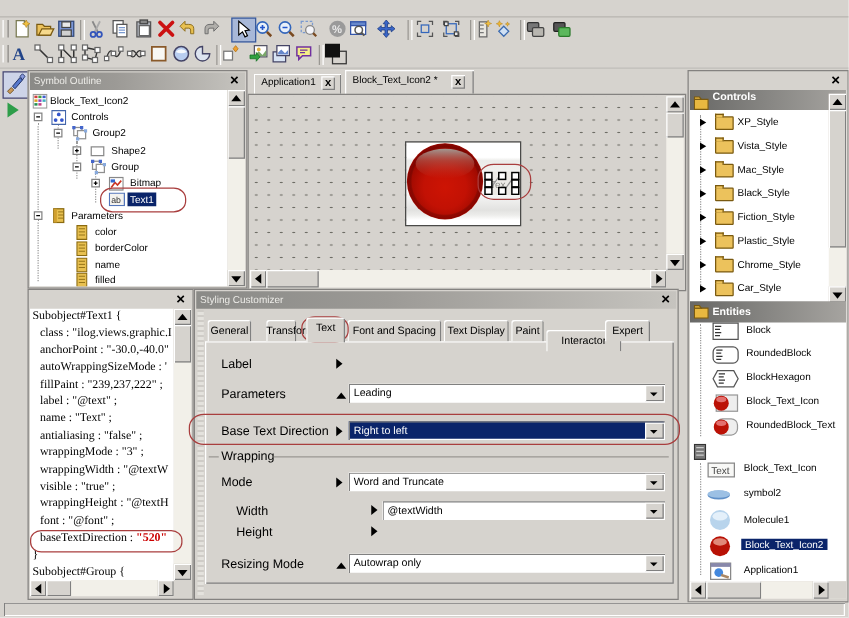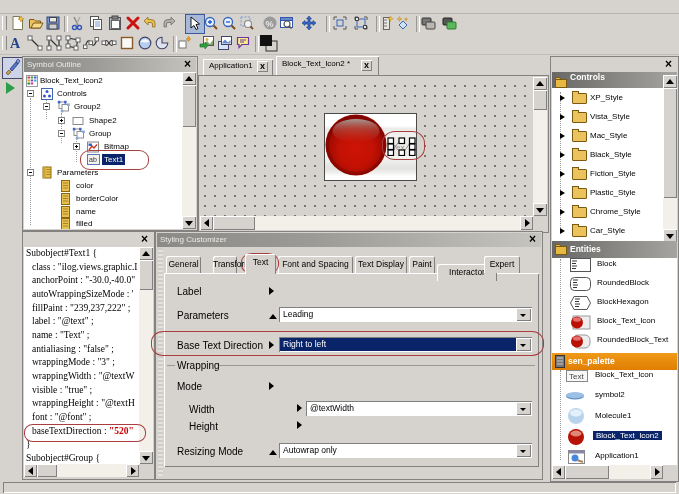--- a/index.html
+++ b/index.html
@@ -559,23 +559,20 @@
             <rect x="7" y="2" width="17" height="13" fill="#eee" stroke="#999"></rect>
             <circle cx="11" cy="8.5" r="6" fill="#bb1105"></circle>
             <ellipse cx="11" cy="5.5" rx="4" ry="2.2" fill="#e88" opacity="0.8"></ellipse>
           </svg><span style="position:absolute;left:31px;top:2px">Block_Text_Icon</span></div>
     <div class="palrow" style="left:14px;top:261px"><svg width="26" height="17" viewBox="0 0 26 17">
             <rect x="7" y="2" width="17" height="13" rx="5" fill="#eee" stroke="#999"></rect>
             <circle cx="11" cy="8.5" r="6" fill="#bb1105"></circle>
             <ellipse cx="11" cy="5.5" rx="4" ry="2.2" fill="#e88" opacity="0.8"></ellipse>
           </svg><span style="position:absolute;left:31px;top:2px">RoundedBlock_Text</span></div>
 
-    <div class="phead" style="top:281px;background:linear-gradient(180deg,#f09a1a,#e07e00);color:#fff">
-          <span style="position:absolute;left:16px;top:0">sen_palette</span>
-        </div>
     <svg class="abs" style="left:3px;top:283px" width="10" height="13" viewBox="0 0 10 13">
           <rect x="0.5" y="0.5" width="9" height="12" fill="#777" stroke="#333"></rect>
           <line x1="2" y1="3" x2="8" y2="3" stroke="#ccc"></line>
           <line x1="2" y1="6" x2="8" y2="6" stroke="#ccc"></line>
           <line x1="2" y1="9" x2="8" y2="9" stroke="#ccc"></line>
         </svg>
     <div class="abs" style="left:8px;top:298px;width:1px;height:90px;border-left:1px dotted #9a9a9a"></div>
 
     <div class="palrow" style="left:12px;top:297px"><svg width="26" height="14" viewBox="0 0 26 14">
             <rect x="2.5" y="1.5" width="21" height="11" fill="#f8f8f6" stroke="#888"></rect>
@@ -685,20 +682,24 @@
     <div class="combo" style="left:115px;top:89px;width:253px;background:#0a246a">
           <span class="cv" style="color:#fff">Right to left</span>
           <span class="cb"></span>
         </div>
 
     <div class="abs" style="left:3px;top:117px;width:8px;height:1px;background:#9a9893"></div>
     <div class="lbl" style="left:13px;top:112px">Wrapping</div>
     <div class="abs" style="left:55px;top:117px;width:316px;height:1px;background:#9a9893"></div>
     <div class="lbl" style="left:13px;top:133px">Mode</div>
     <div class="rarr" style="left:105px;top:134px"></div>
+    <div class="combo" style="left:115px;top:130px;width:253px">
+          <span class="cv">Word and Truncate</span>
+          <span class="cb"></span>
+        </div>
     <div class="lbl" style="left:25px;top:156px">Width</div>
     <div class="rarr" style="left:133px;top:156px"></div>
     <div class="combo" style="left:142px;top:153px;width:226px">
           <span class="cv">@textWidth</span>
           <span class="cb"></span>
         </div>
     <div class="lbl" style="left:25px;top:173px">Height</div>
     <div class="rarr" style="left:133px;top:173px"></div>
     <div class="lbl" style="left:13px;top:198px">Resizing Mode</div>
     <div class="uarr" style="left:105px;top:198px"></div>

